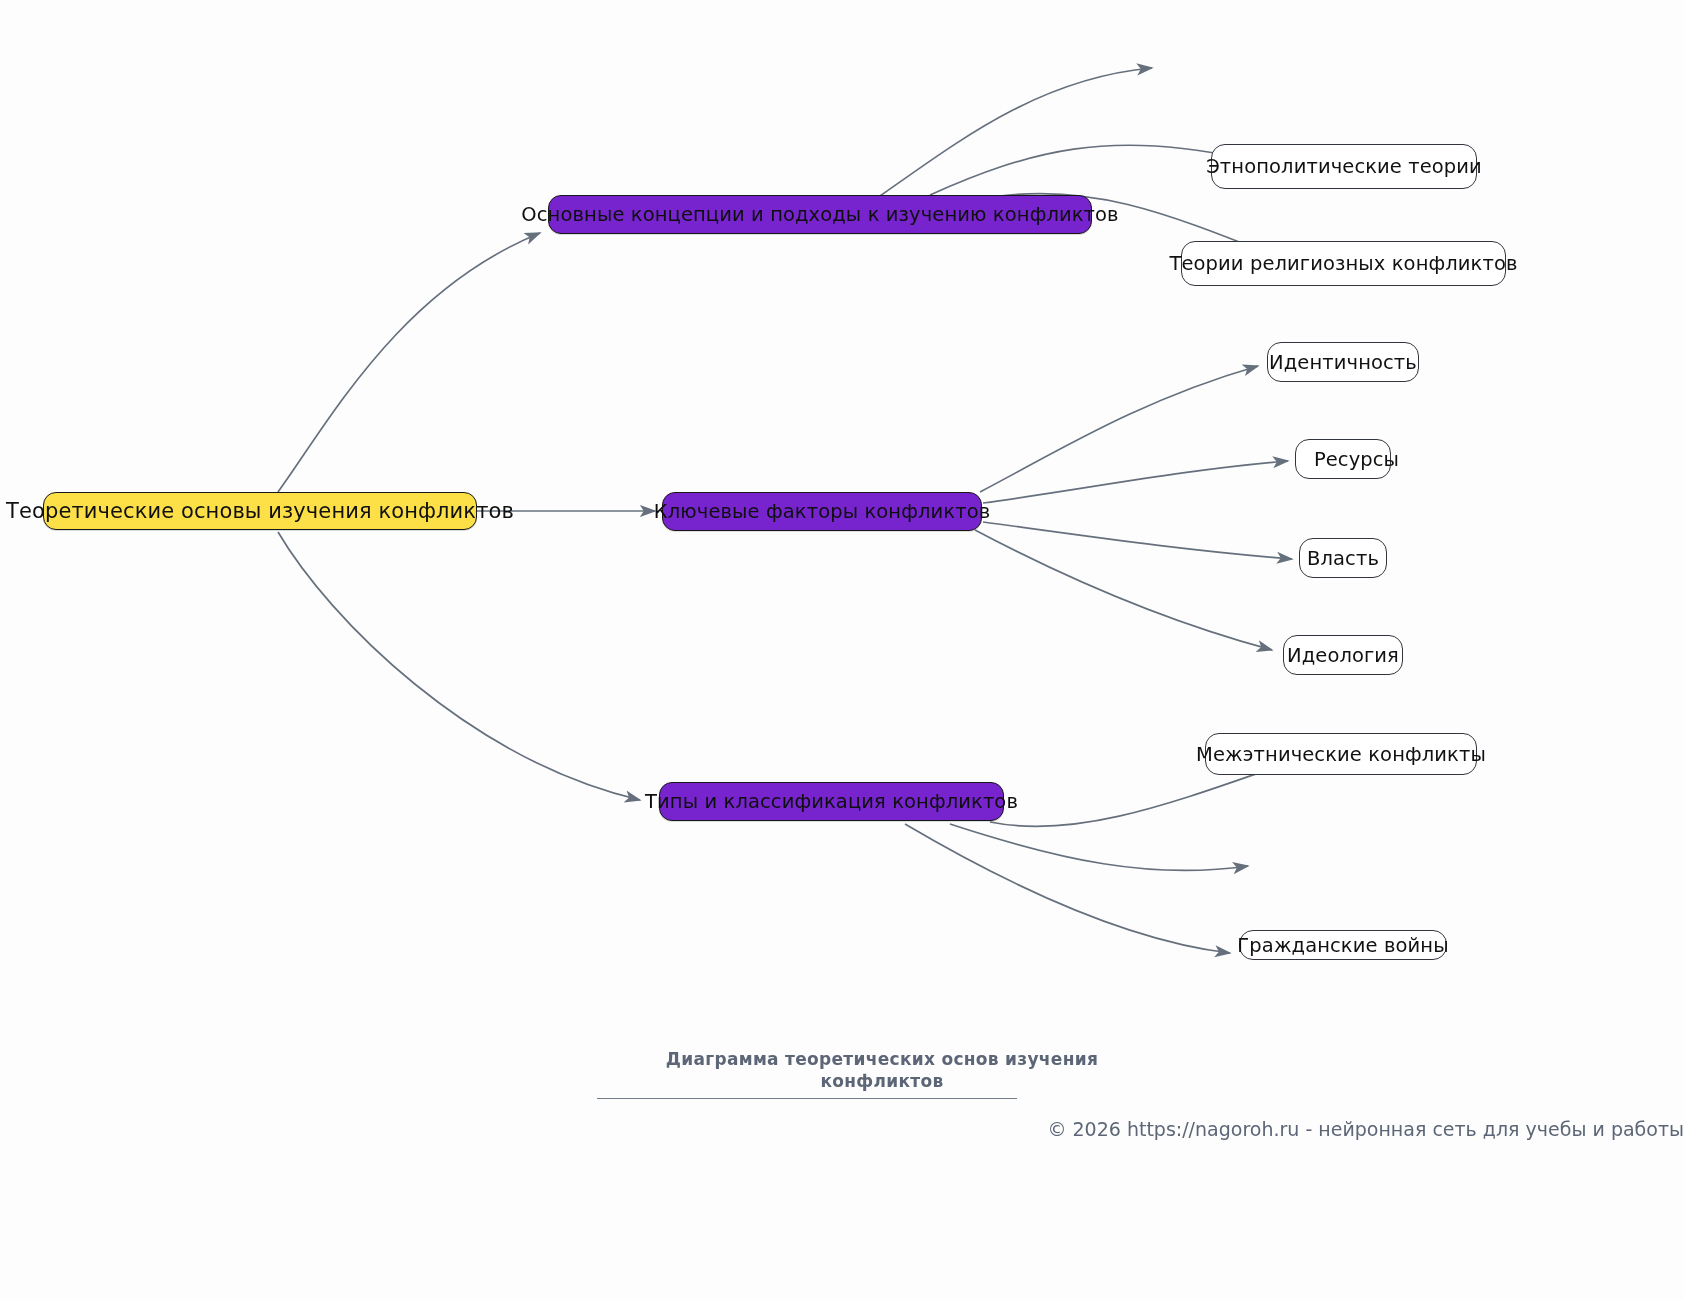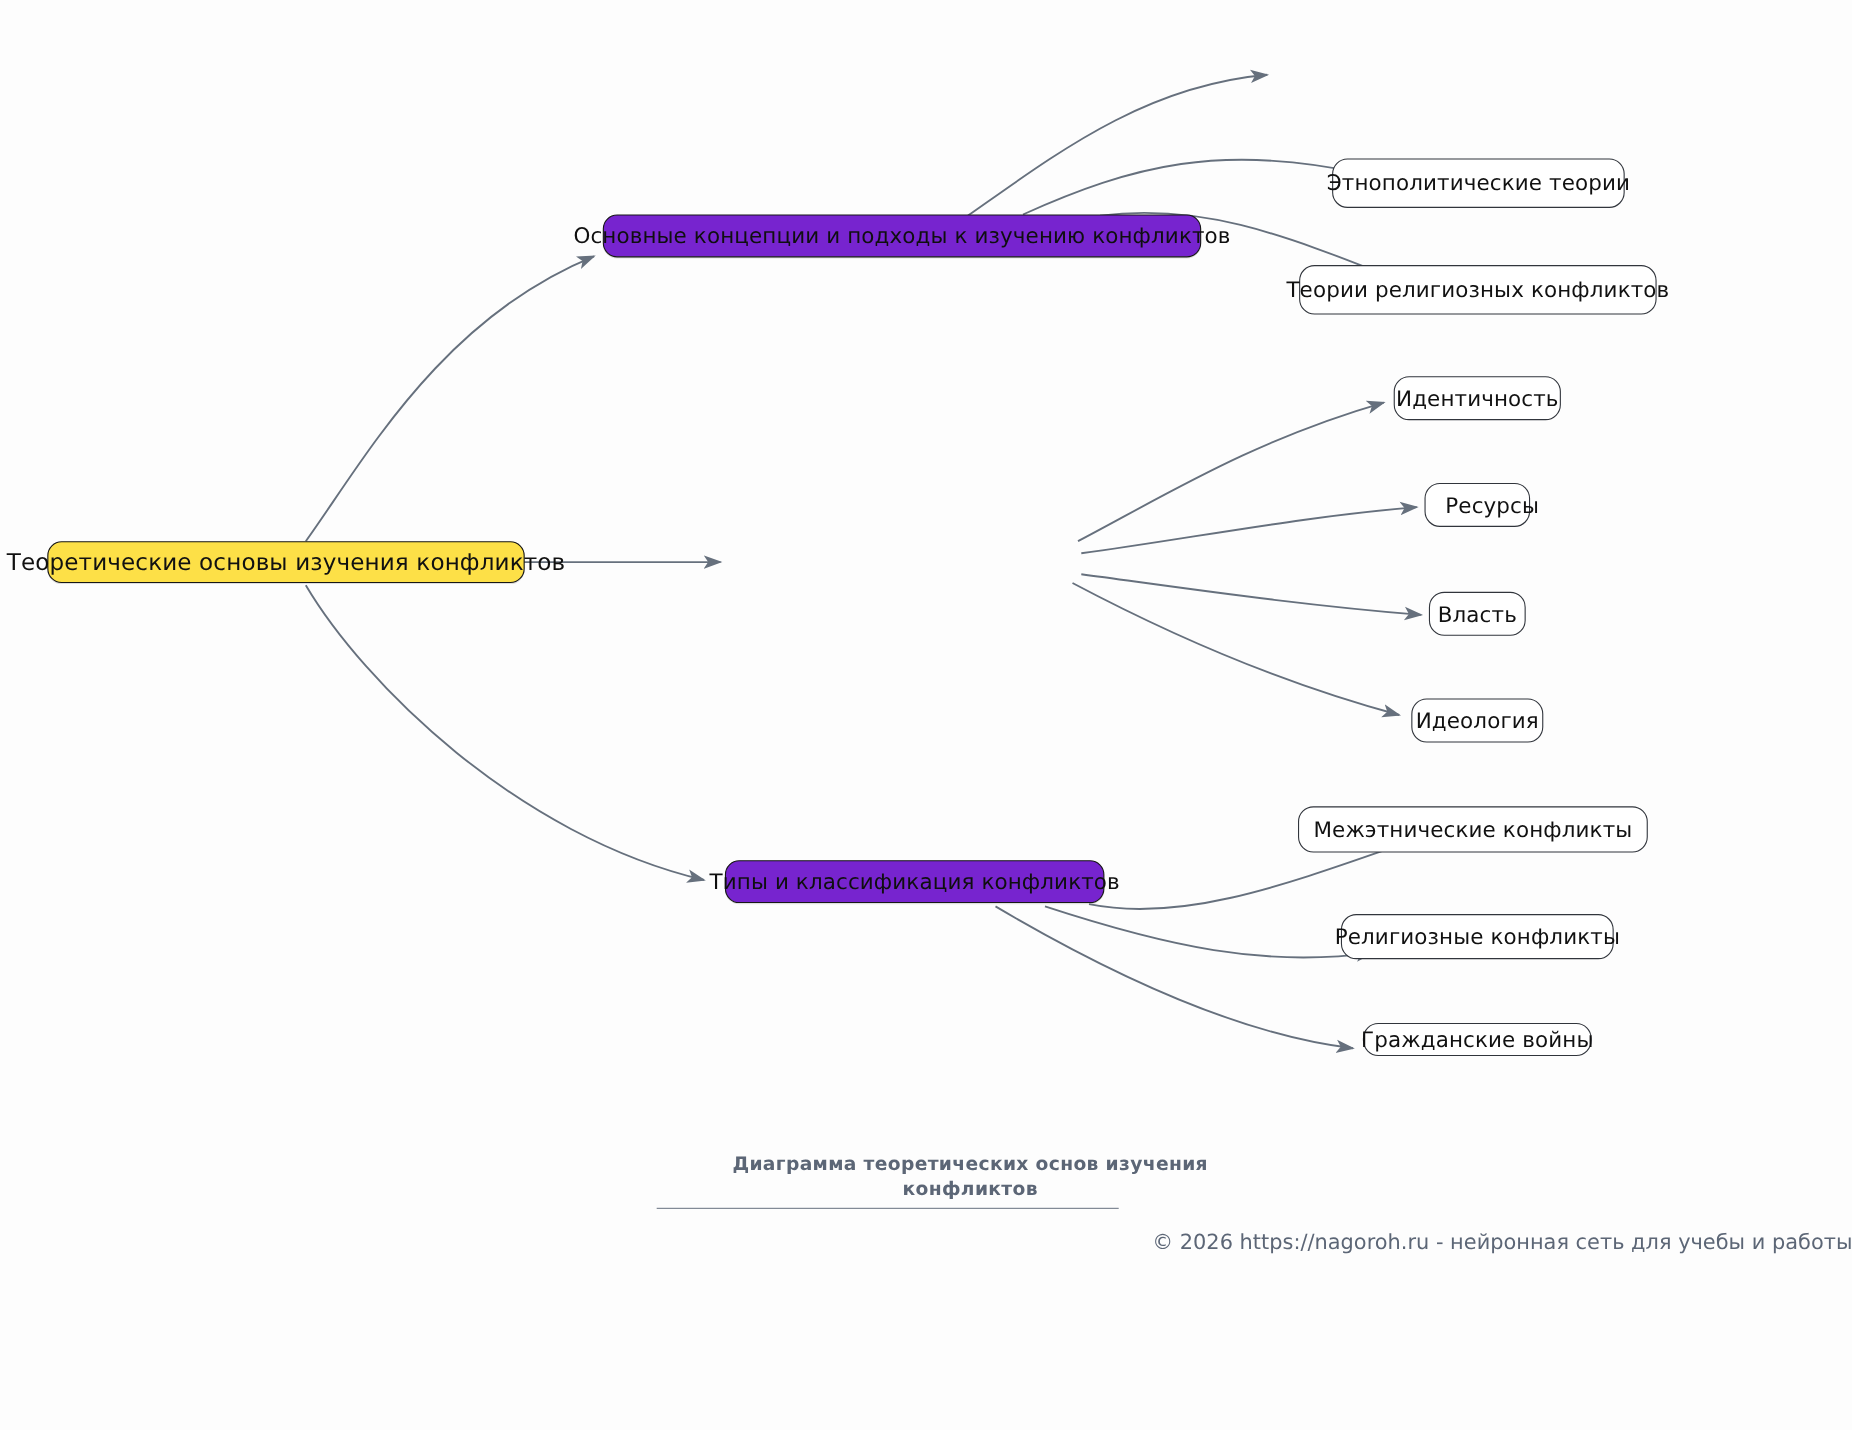--- a/index.html
+++ b/index.html
@@ -102,20 +102,23 @@
 
 
   <div class="node node-leaf" style="left:1211px;top:144px;width:266px;height:45px;">
     <span>Этнополитические теории</span>
   </div>
 
   <div class="node node-leaf" style="left:1181px;top:241px;width:325px;height:45px;">
     <span>Теории религиозных конфликтов</span>
   </div>
 
+  <div class="node node-branch" style="left:662px;top:492px;width:320px;height:39px;">
+    <span>Ключевые факторы конфликтов</span>
+  </div>
 
   <div class="node node-leaf" style="left:1267px;top:342px;width:152px;height:40px;">
     <span>Идентичность</span>
   </div>
 
   <div class="node node-leaf" style="left:1295px;top:439px;width:96px;height:40px;padding-left:27px;">
     <span>Ресурсы</span>
   </div>
 
   <div class="node node-leaf" style="left:1299px;top:538px;width:88px;height:40px;">
@@ -123,27 +126,24 @@
   </div>
 
   <div class="node node-leaf" style="left:1283px;top:635px;width:120px;height:40px;">
     <span>Идеология</span>
   </div>
 
   <div class="node node-branch" style="left:647px;top:782px;width:345px;height:39px;margin-left:12px;">
     <span>Типы и классификация конфликтов</span>
   </div>
 
-  <div class="node node-leaf" style="left:1180px;top:733px;width:318px;height:42px;">
+  <div class="node node-leaf" style="left:1205px;top:733px;width:272px;height:42px;">
     <span>Межэтнические конфликты</span>
   </div>
 
-  <div class="node node-leaf" style="left:1219px;top:831px;width:248px;height:41px;">
-    <span>Религиозные конфликты</span>
-  </div>
 
   <div class="node node-leaf" style="left:1239px;top:930px;width:208px;height:30px;">
     <span>Гражданские войны</span>
   </div>
 
   <div class="footer" id="footer-title">
     <span class="ft-line">Диаграмма теоретических основ изучения</span>
     <span class="ft-line">конфликтов</span>
   </div>
   <div id="footer-rule"></div>

